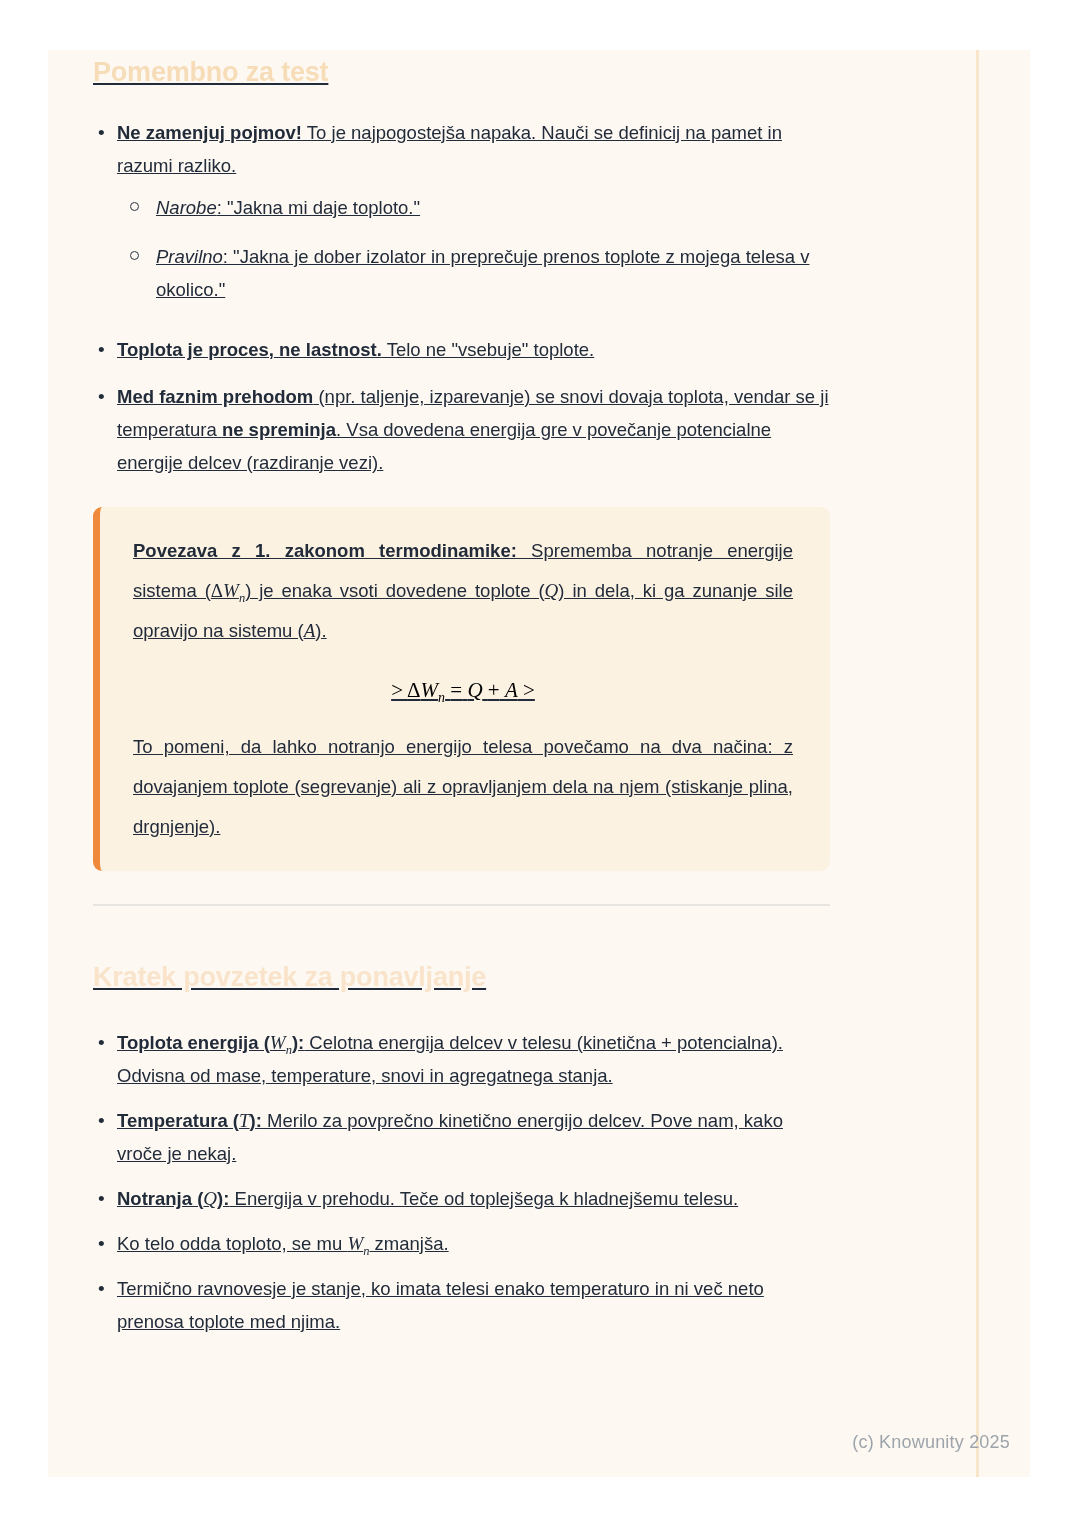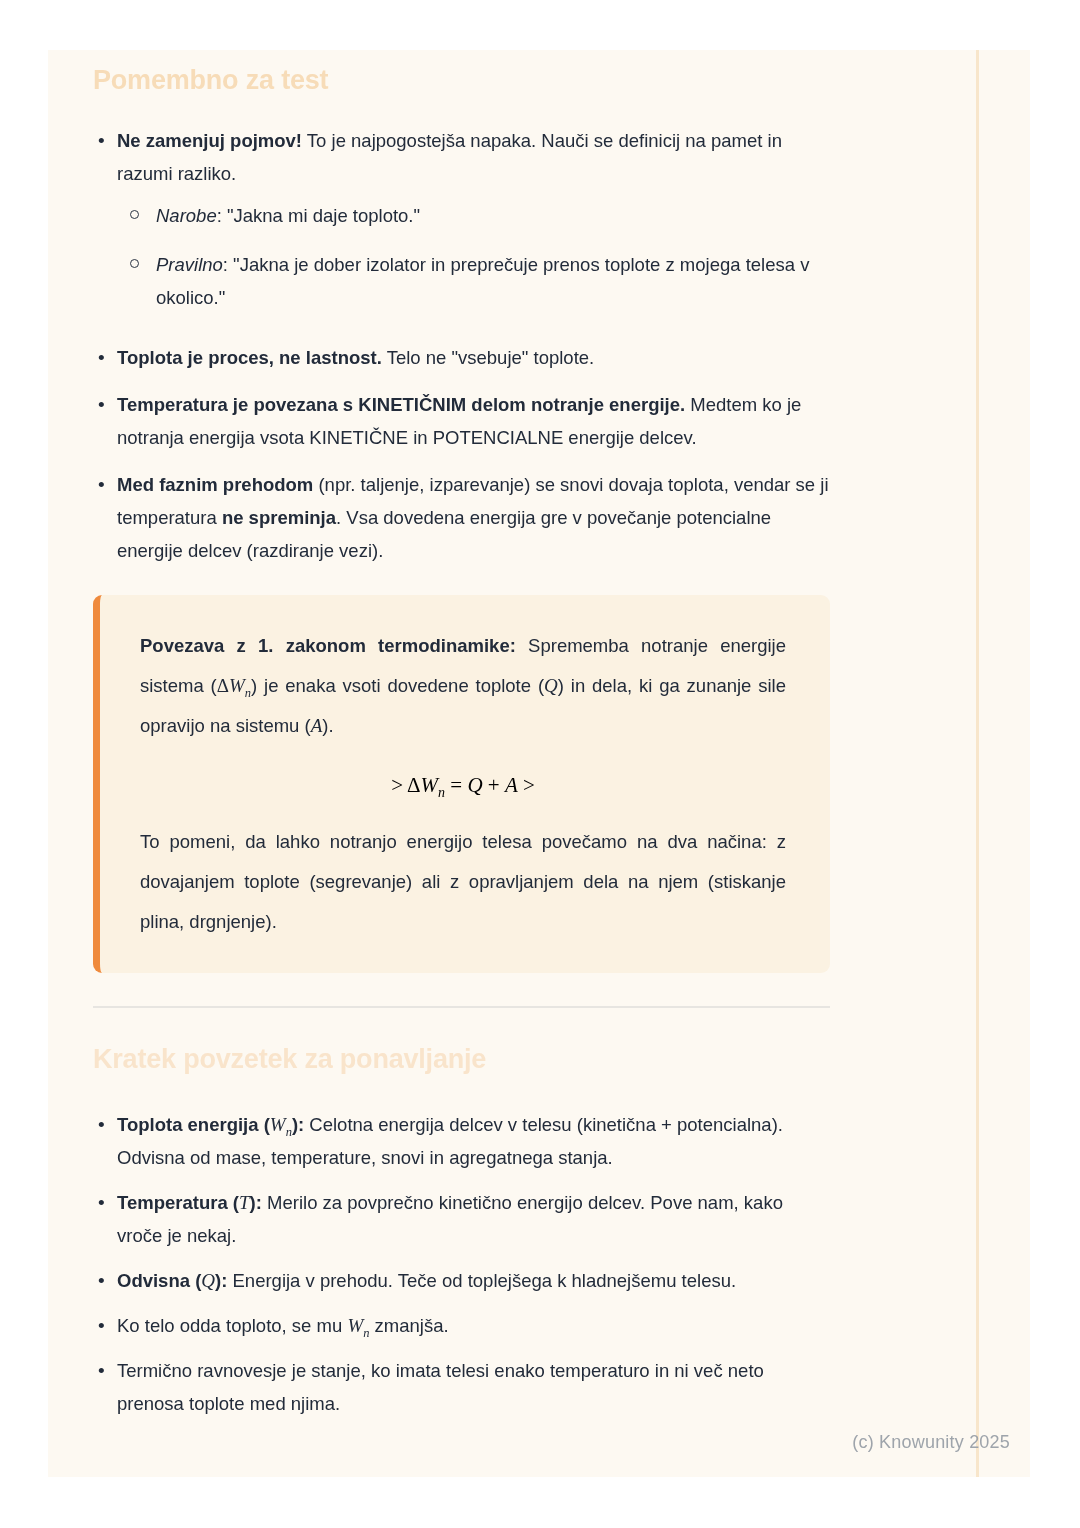--- a/index.html
+++ b/index.html
@@ -11,21 +11,21 @@
   }
   .page{
     position:absolute;left:48px;top:50px;width:982px;height:1427px;
     background:#fdf9f2;
   }
   .vline{
     position:absolute;left:928px;top:0;width:3px;height:1427px;
     background:#f8e6cb;z-index:1;
   }
   .content{
-    position:absolute;left:45px;top:8px;width:737px;z-index:2;
+    position:absolute;left:45px;top:0;width:737px;z-index:2;text-decoration:underline;
   }
   .h1{
     font-size:27px;font-weight:700;letter-spacing:-0.2px;
     margin:7px 0 0 0;
   }
   .h1.first{color:#f7dcb8;}
   .h1.second{color:#f9e4cb;}
   ul{list-style:none;margin:0;padding:0;}
   .main-list{margin-top:28px;}
   .main-li{
@@ -56,36 +56,36 @@
   .m .mu{font-style:normal;}
   .m sub{font-size:12.5px;line-height:0;font-style:italic;}
   .callout{
     margin-top:28px;
     background:#fbf2e2;
     border-left:7px solid #ef8a3d;
     border-radius:9px;
     padding:24px 37px 24px 33px;
   }
   .callout p{
-    margin:7px;text-align:justify;
+    margin:0;text-align:justify;
     font-size:18.5px;line-height:40px;
   }
   .formula{
     text-align:center;
     font-family:"Liberation Serif", serif;
     font-size:21px;color:#000000;
     margin:24px 0 22px 0;line-height:30px;
   }
   .formula .it{font-style:italic;}
   .formula sub{font-size:14px;line-height:0;font-style:italic;}
   .divider{
     border:none;border-top:2px solid #e7e5e1;
     margin:33px 0 0 0;width:100%;
   }
-  .h1.second{margin-top:36px;}
+  .h1.second{margin-top:56px;}
   .summary-list{margin-top:33px;}
   .summary-list .main-li{margin-bottom:12px;}
   .footer{
     position:absolute;right:20px;bottom:24px;z-index:3;
     font-size:18px;color:#9ea4ab;letter-spacing:0.2px;
   }
 </style>
 </head>
 <body>
 
@@ -103,23 +103,20 @@
           <li class="sub-li">
             <span class="it">Narobe</span><span>: "Jakna mi daje toploto."</span>
           </li>
           <li class="sub-li">
             <span class="it">Pravilno</span><span>: "Jakna je dober izolator in preprečuje prenos toplote z mojega telesa v okolico."</span>
           </li>
         </ul>
       </li>
       <li class="main-li">
         <b>Toplota je proces, ne lastnost.</b><span> Telo ne "vsebuje" toplote.</span>
-      </li>
-      <li class="main-li">
-        <b>Temperatura je povezana s KINETIČNIM delom notranje energije.</b><span> Medtem ko je notranja energija vsota KINETIČNE in POTENCIALNE energije delcev.</span>
       </li>
       <li class="main-li">
         <b>Med faznim prehodom</b><span> (npr. taljenje, izparevanje) se snovi dovaja toplota, vendar se ji temperatura </span><b>ne spreminja</b><span>. Vsa dovedena energija gre v povečanje potencialne energije delcev (razdiranje vezi).</span>
       </li>
     </ul>
 
     <div class="callout">
       <p><b>Povezava z 1. zakonom termodinamike:</b><span> Sprememba notranje energije sistema (</span><span class="m"><span class="mu">Δ</span><span>W</span><sub>n</sub></span><span>) je enaka vsoti dovedene toplote (</span><span class="m">Q</span><span>) in dela, ki ga zunanje sile opravijo na sistemu (</span><span class="m">A</span><span>).</span></p>
 
       <div class="formula">
@@ -140,21 +137,21 @@
     <h1 class="h1 second">Kratek povzetek za ponavljanje</h1>
 
     <ul class="main-list summary-list">
       <li class="main-li">
         <b>Toplota energija (</b><span class="m"><span>W</span><sub>n</sub></span><b>):</b><span> Celotna energija delcev v telesu (kinetična + potencialna). Odvisna od mase, temperature, snovi in agregatnega stanja.</span>
       </li>
       <li class="main-li">
         <b>Temperatura (</b><span class="m">T</span><b>):</b><span> Merilo za povprečno kinetično energijo delcev. Pove nam, kako vroče je nekaj.</span>
       </li>
       <li class="main-li">
-        <b>Odvisna (</b><span class="m">Q</span><b>):</b><span> Energija v prehodu. Teče od toplejšega k hladnejšemu telesu.</span>
+        <b>Notranja (</b><span class="m">Q</span><b>):</b><span> Energija v prehodu. Teče od toplejšega k hladnejšemu telesu.</span>
       </li>
       <li class="main-li">
         <span>Ko telo odda toploto, se mu </span><span class="m"><span>W</span><sub>n</sub></span><span> zmanjša.</span>
       </li>
       <li class="main-li">
         <span>Termično ravnovesje je stanje, ko imata telesi enako temperaturo in ni več neto prenosa toplote med njima.</span>
       </li>
     </ul>
 
   </div>

